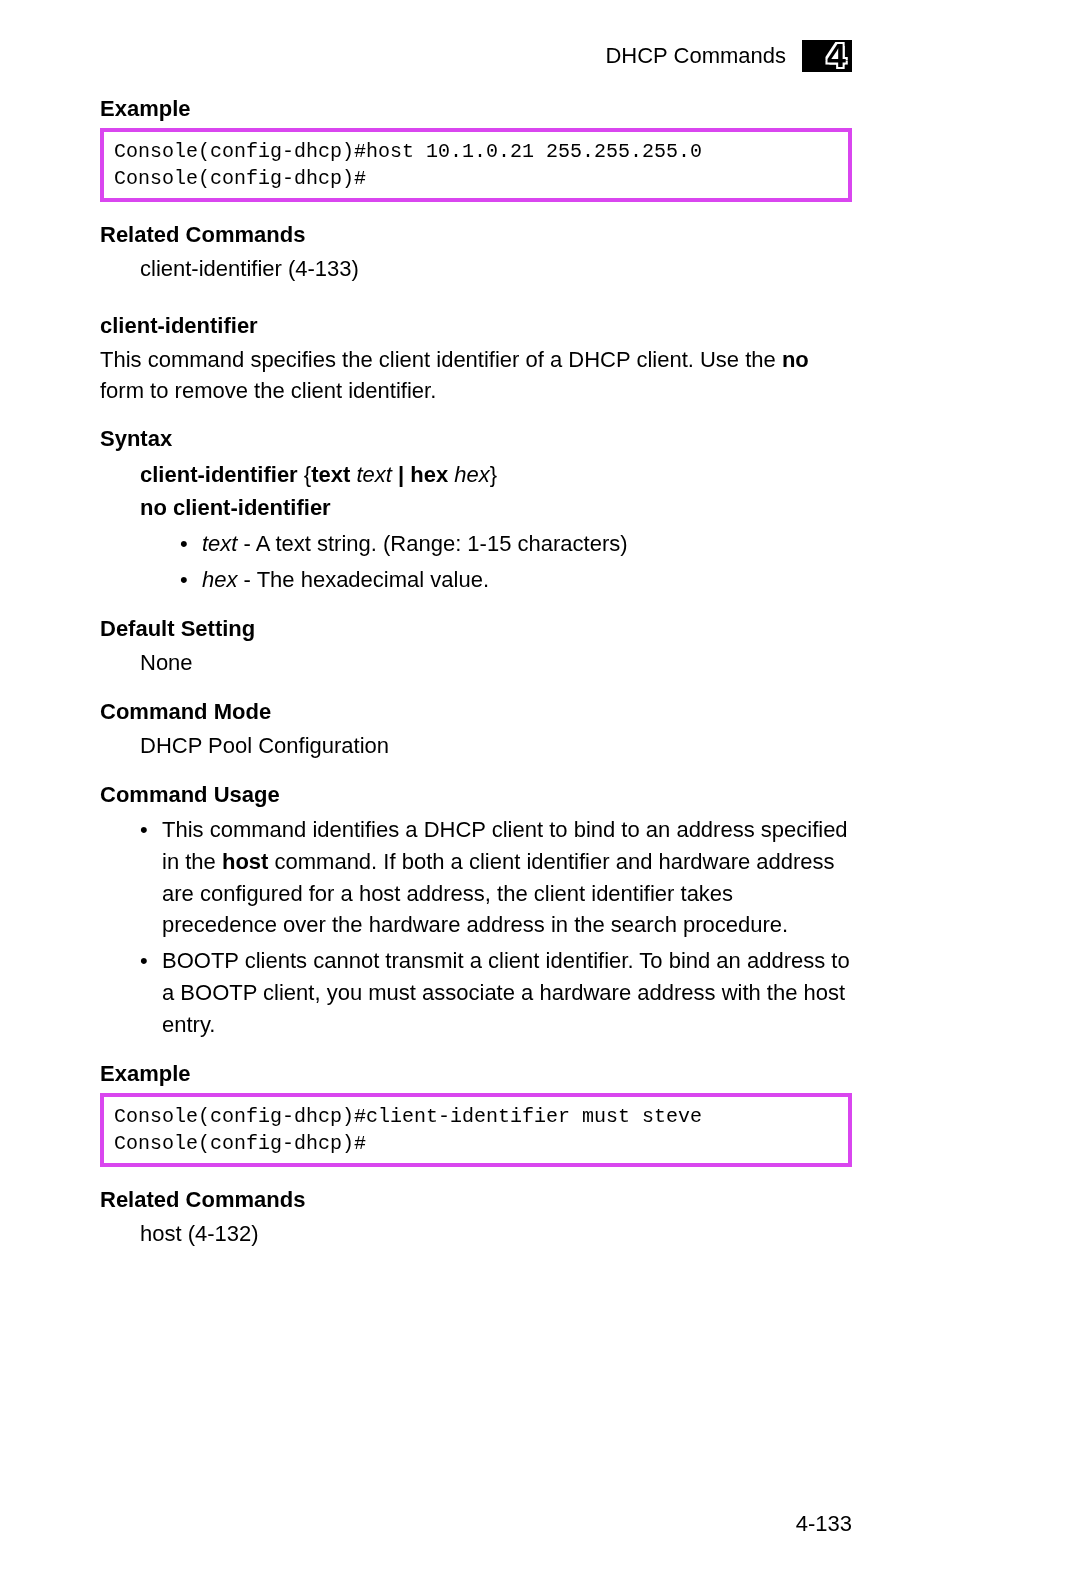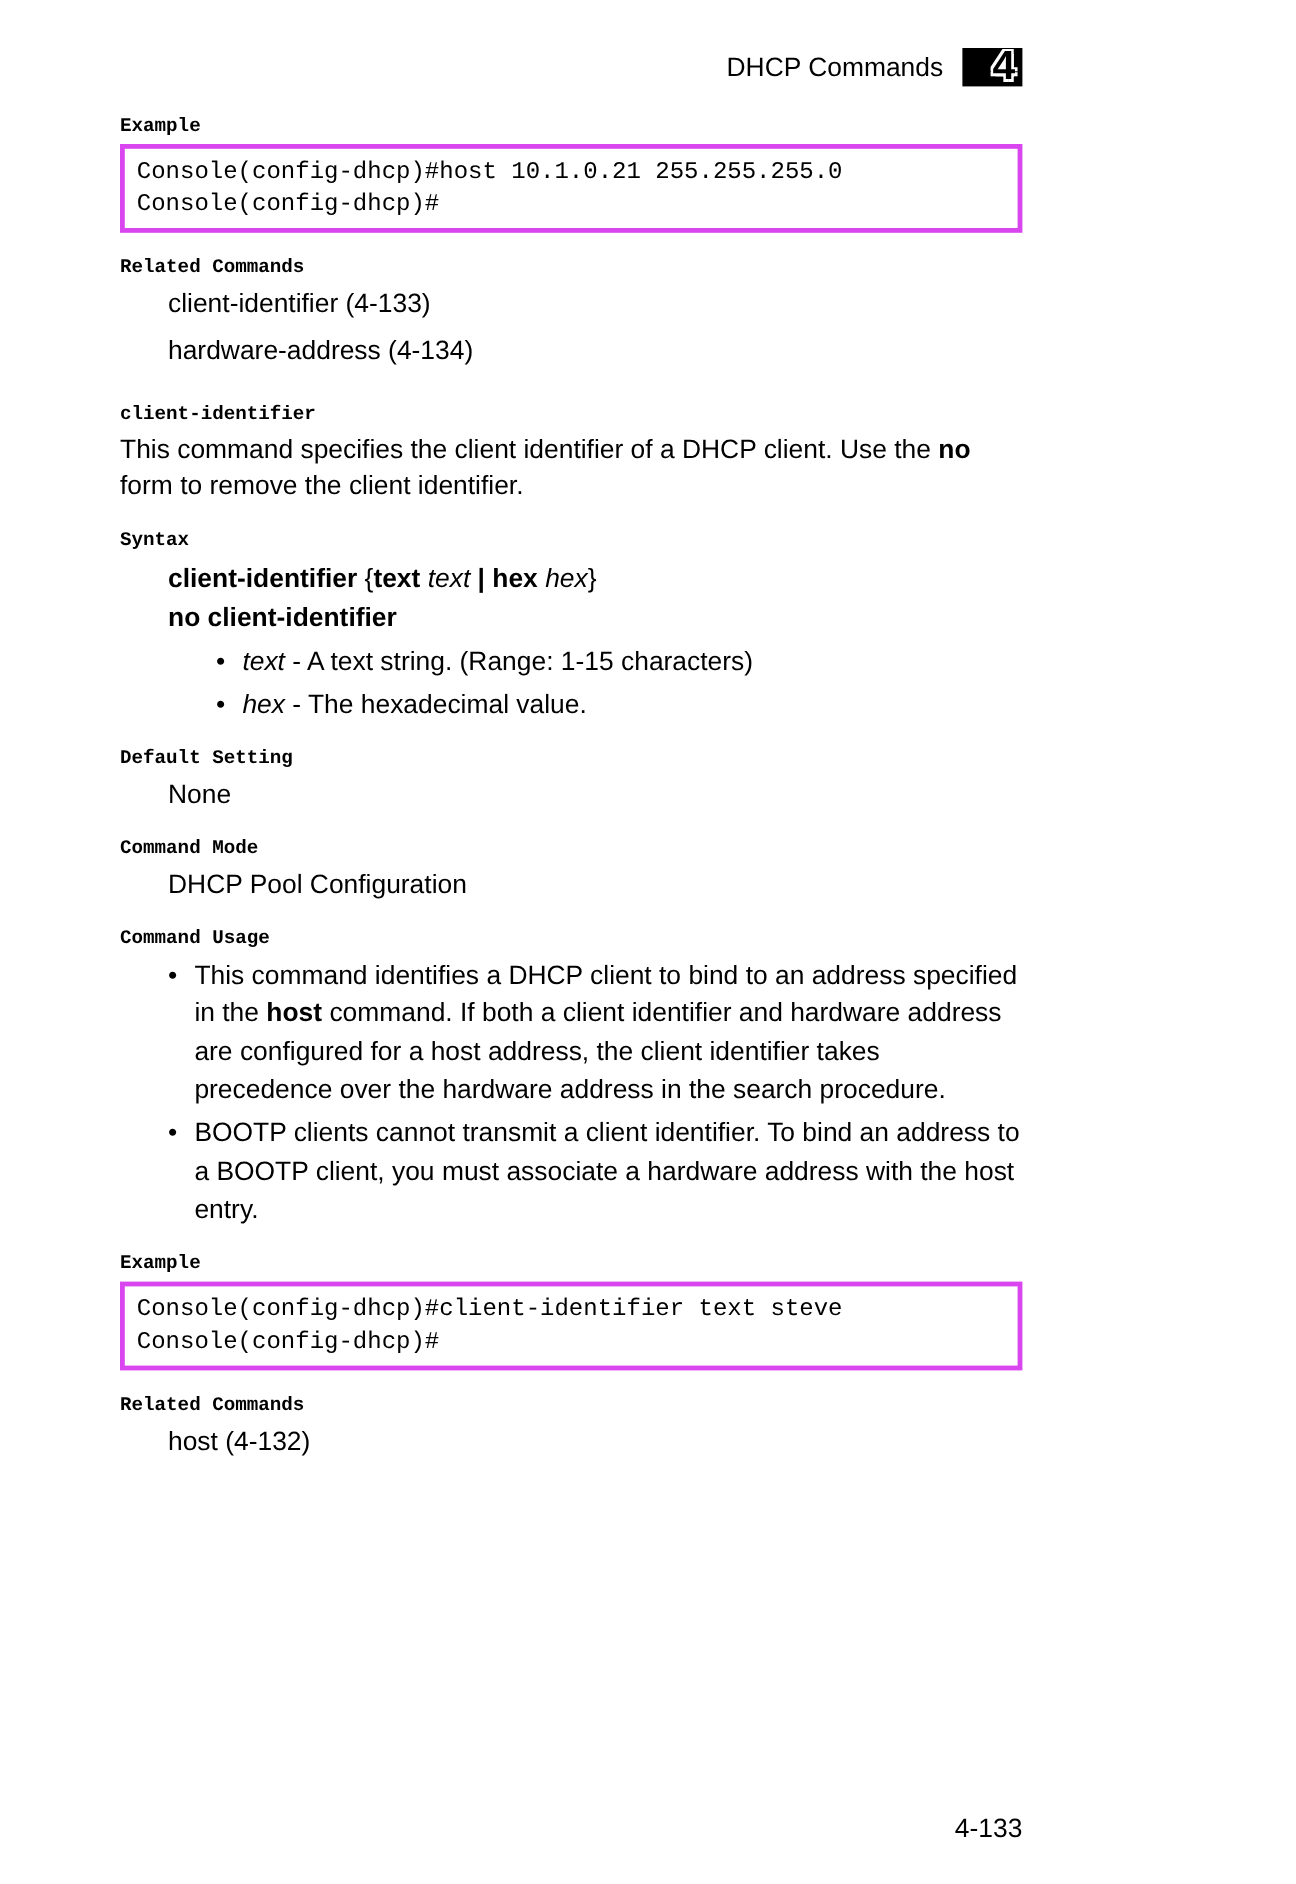--- a/index.html
+++ b/index.html
@@ -42,24 +42,24 @@
     font-size: 34px;
     color: #000;
     text-shadow:
       -2px -2px 0 #fff,
        2px -2px 0 #fff,
       -2px  2px 0 #fff,
        2px  2px 0 #fff;
   }
   .section-heading {
     font-weight: bold;
-    font-size: 16px;
+    font-size: 22px;
     margin-top: 20px;
     margin-bottom: 6px;
-    font-family: Liberation Mono, monospace;
+    font-family: Liberation Sans, sans-serif;
   }
   .body-text {
     font-size: 22px;
     line-height: 1.4;
     margin: 0 0 8px 0;
   }
   .indent-1 {
     margin-left: 40px;
   }
   .code-box {
@@ -112,21 +112,20 @@
     <span class="header-text">DHCP Commands</span>
     <span class="header-badge"></span>
   </div>
 
   <div class="section-heading">Example</div>
   <div class="code-box">Console(config-dhcp)#host 10.1.0.21 255.255.255.0
 Console(config-dhcp)#</div>
 
   <div class="section-heading">Related Commands</div>
   <div class="body-text indent-1">client-identifier (4-133)</div>
-  <div class="body-text indent-1">hardware-address (4-134)</div>
 
   <div class="section-heading" style="margin-top:28px;">client-identifier</div>
   <p class="body-text">
     <span>This command specifies the client identifier of a DHCP client. Use the </span><span class="bold">no</span><span> form to remove the client identifier.</span>
   </p>
 
   <div class="section-heading">Syntax</div>
   <div class="syntax-line">
     <span class="bold">client-identifier</span><span> {</span><span class="bold">text</span><span class="italic"> text</span><span class="bold"> | </span><span class="bold">hex</span><span class="italic"> hex</span><span>}</span>
   </div>
@@ -153,20 +152,20 @@
   <ul class="bullets" style="margin-left:40px;">
     <li>
       <span>This command identifies a DHCP client to bind to an address specified in the </span><span class="bold">host</span><span> command. If both a client identifier and hardware address are configured for a host address, the client identifier takes precedence over the hardware address in the search procedure.</span>
     </li>
     <li>
       <span>BOOTP clients cannot transmit a client identifier. To bind an address to a BOOTP client, you must associate a hardware address with the host entry.</span>
     </li>
   </ul>
 
   <div class="section-heading">Example</div>
-  <div class="code-box">Console(config-dhcp)#client-identifier text steve
+  <div class="code-box">Console(config-dhcp)#client-identifier must steve
 Console(config-dhcp)#</div>
 
   <div class="section-heading">Related Commands</div>
   <div class="body-text indent-1">host (4-132)</div>
 
   <div class="page-number">4-133</div>
 </div>
 
 </body></html>

